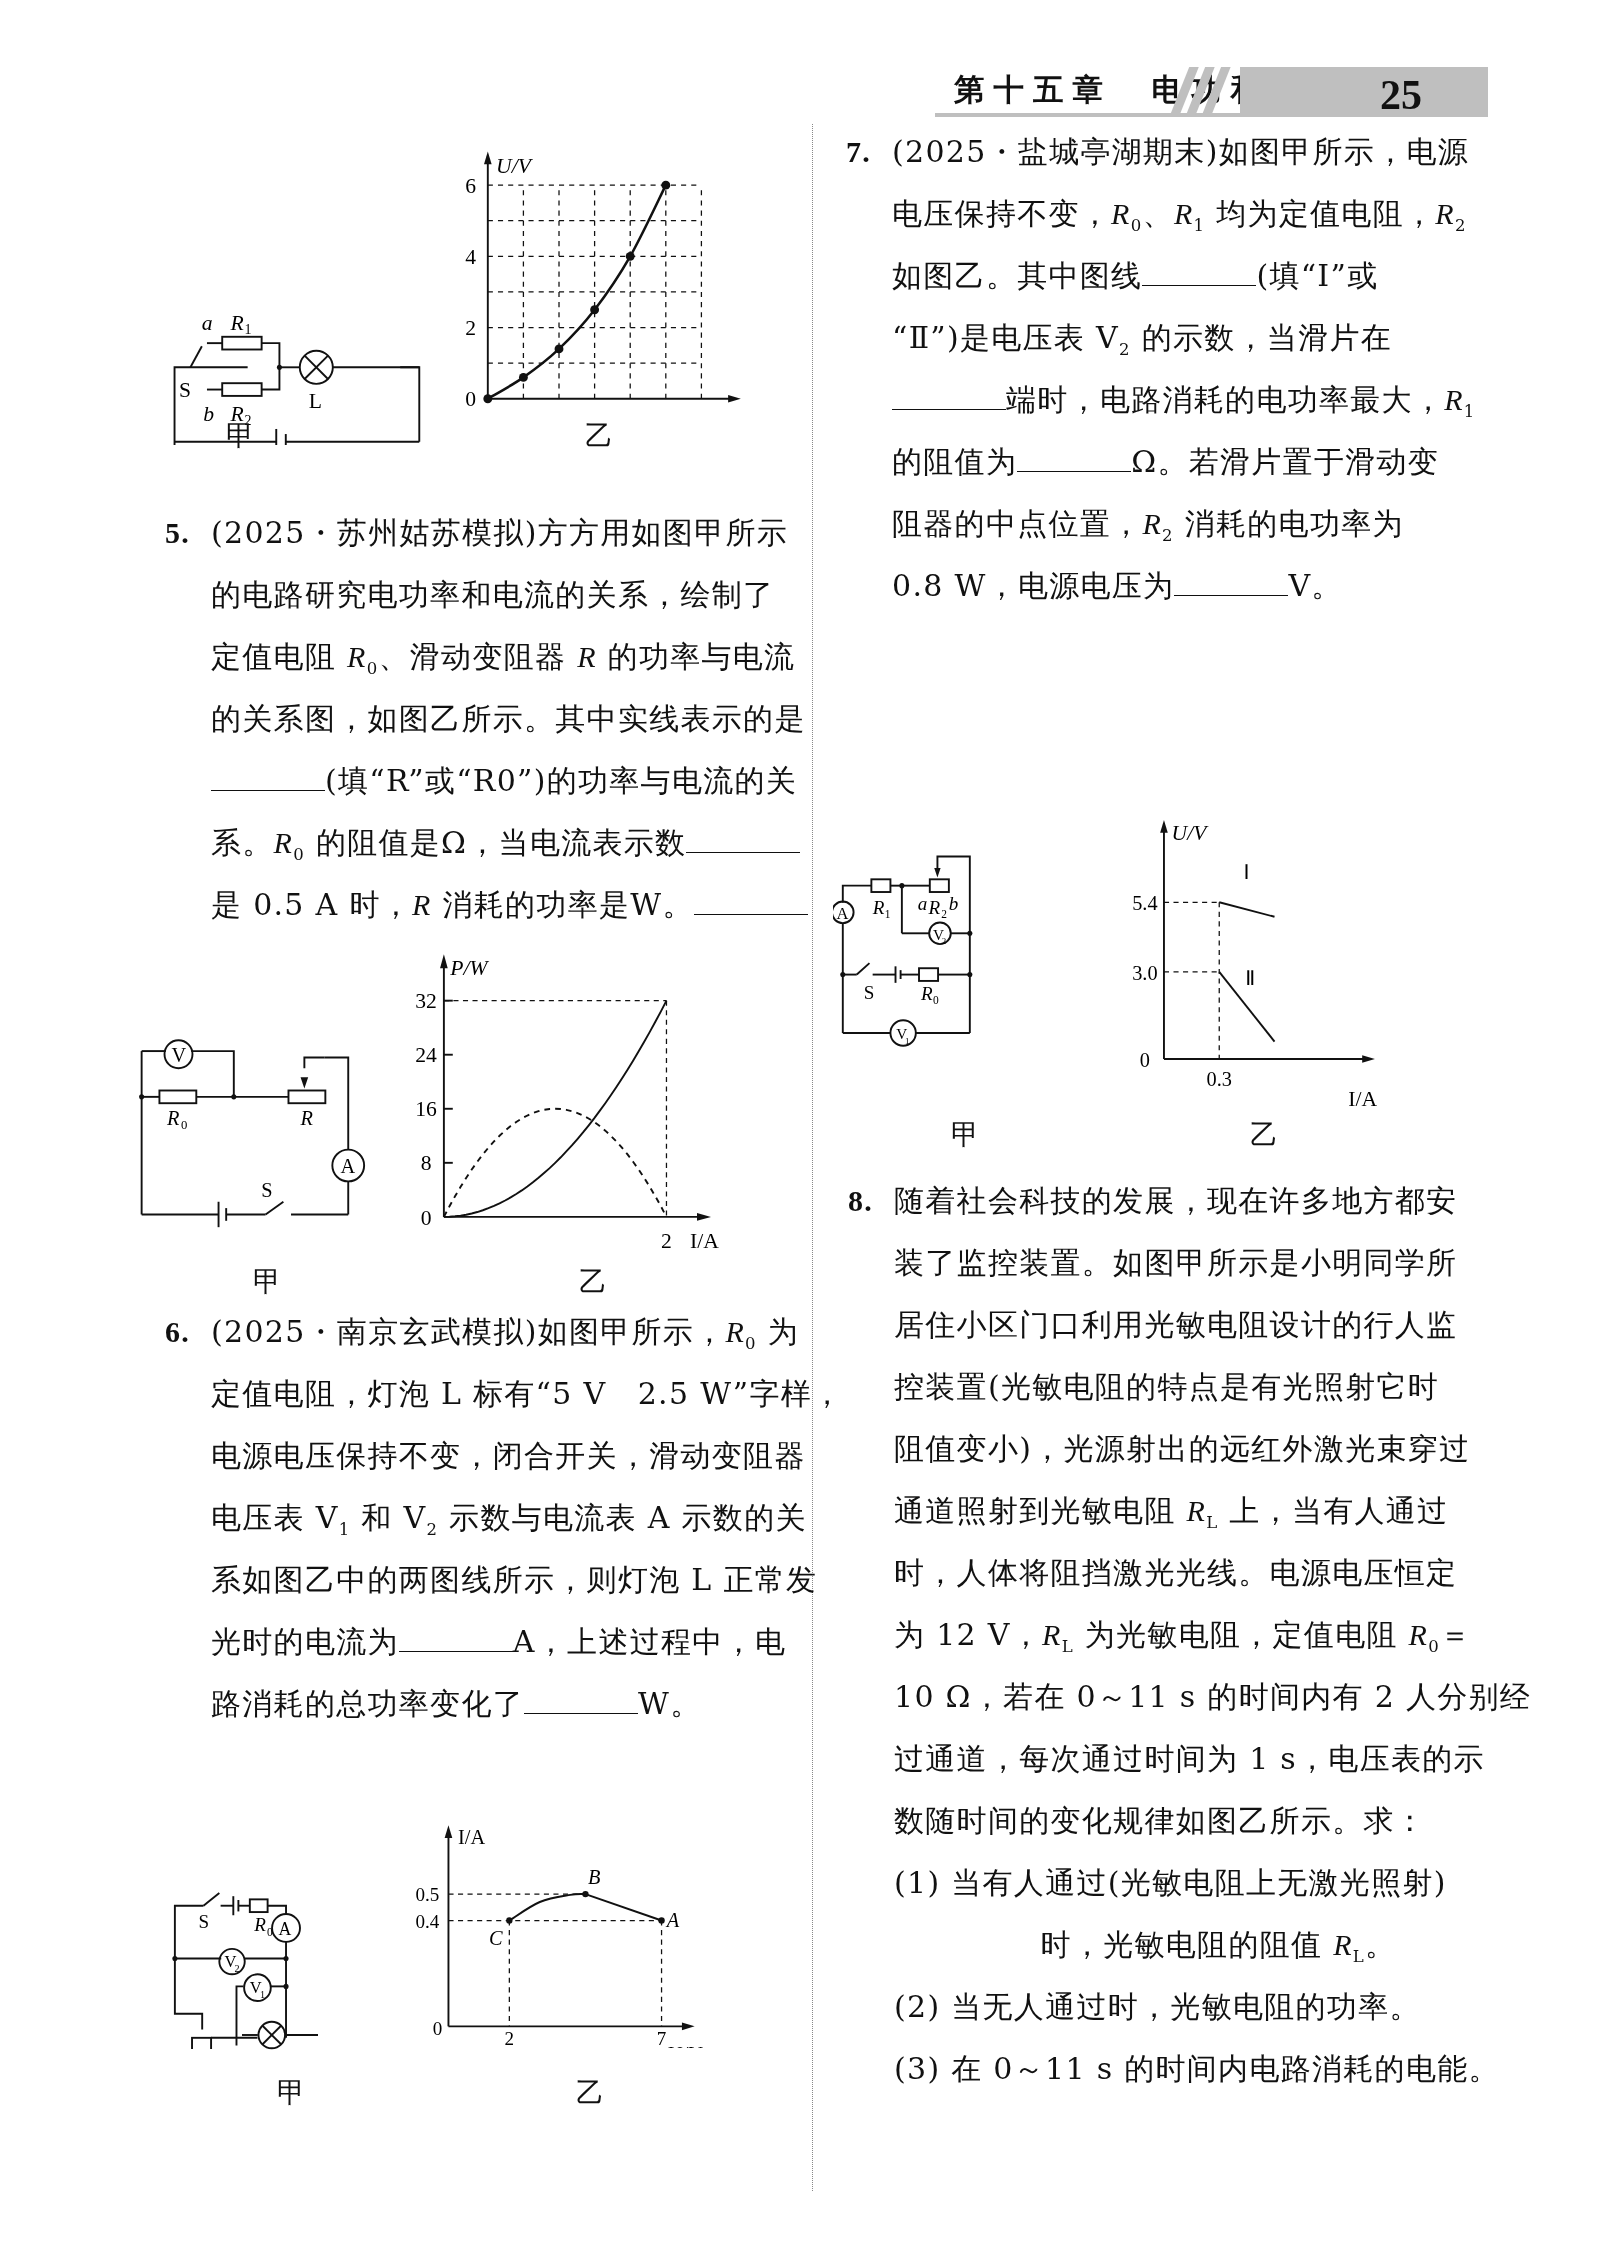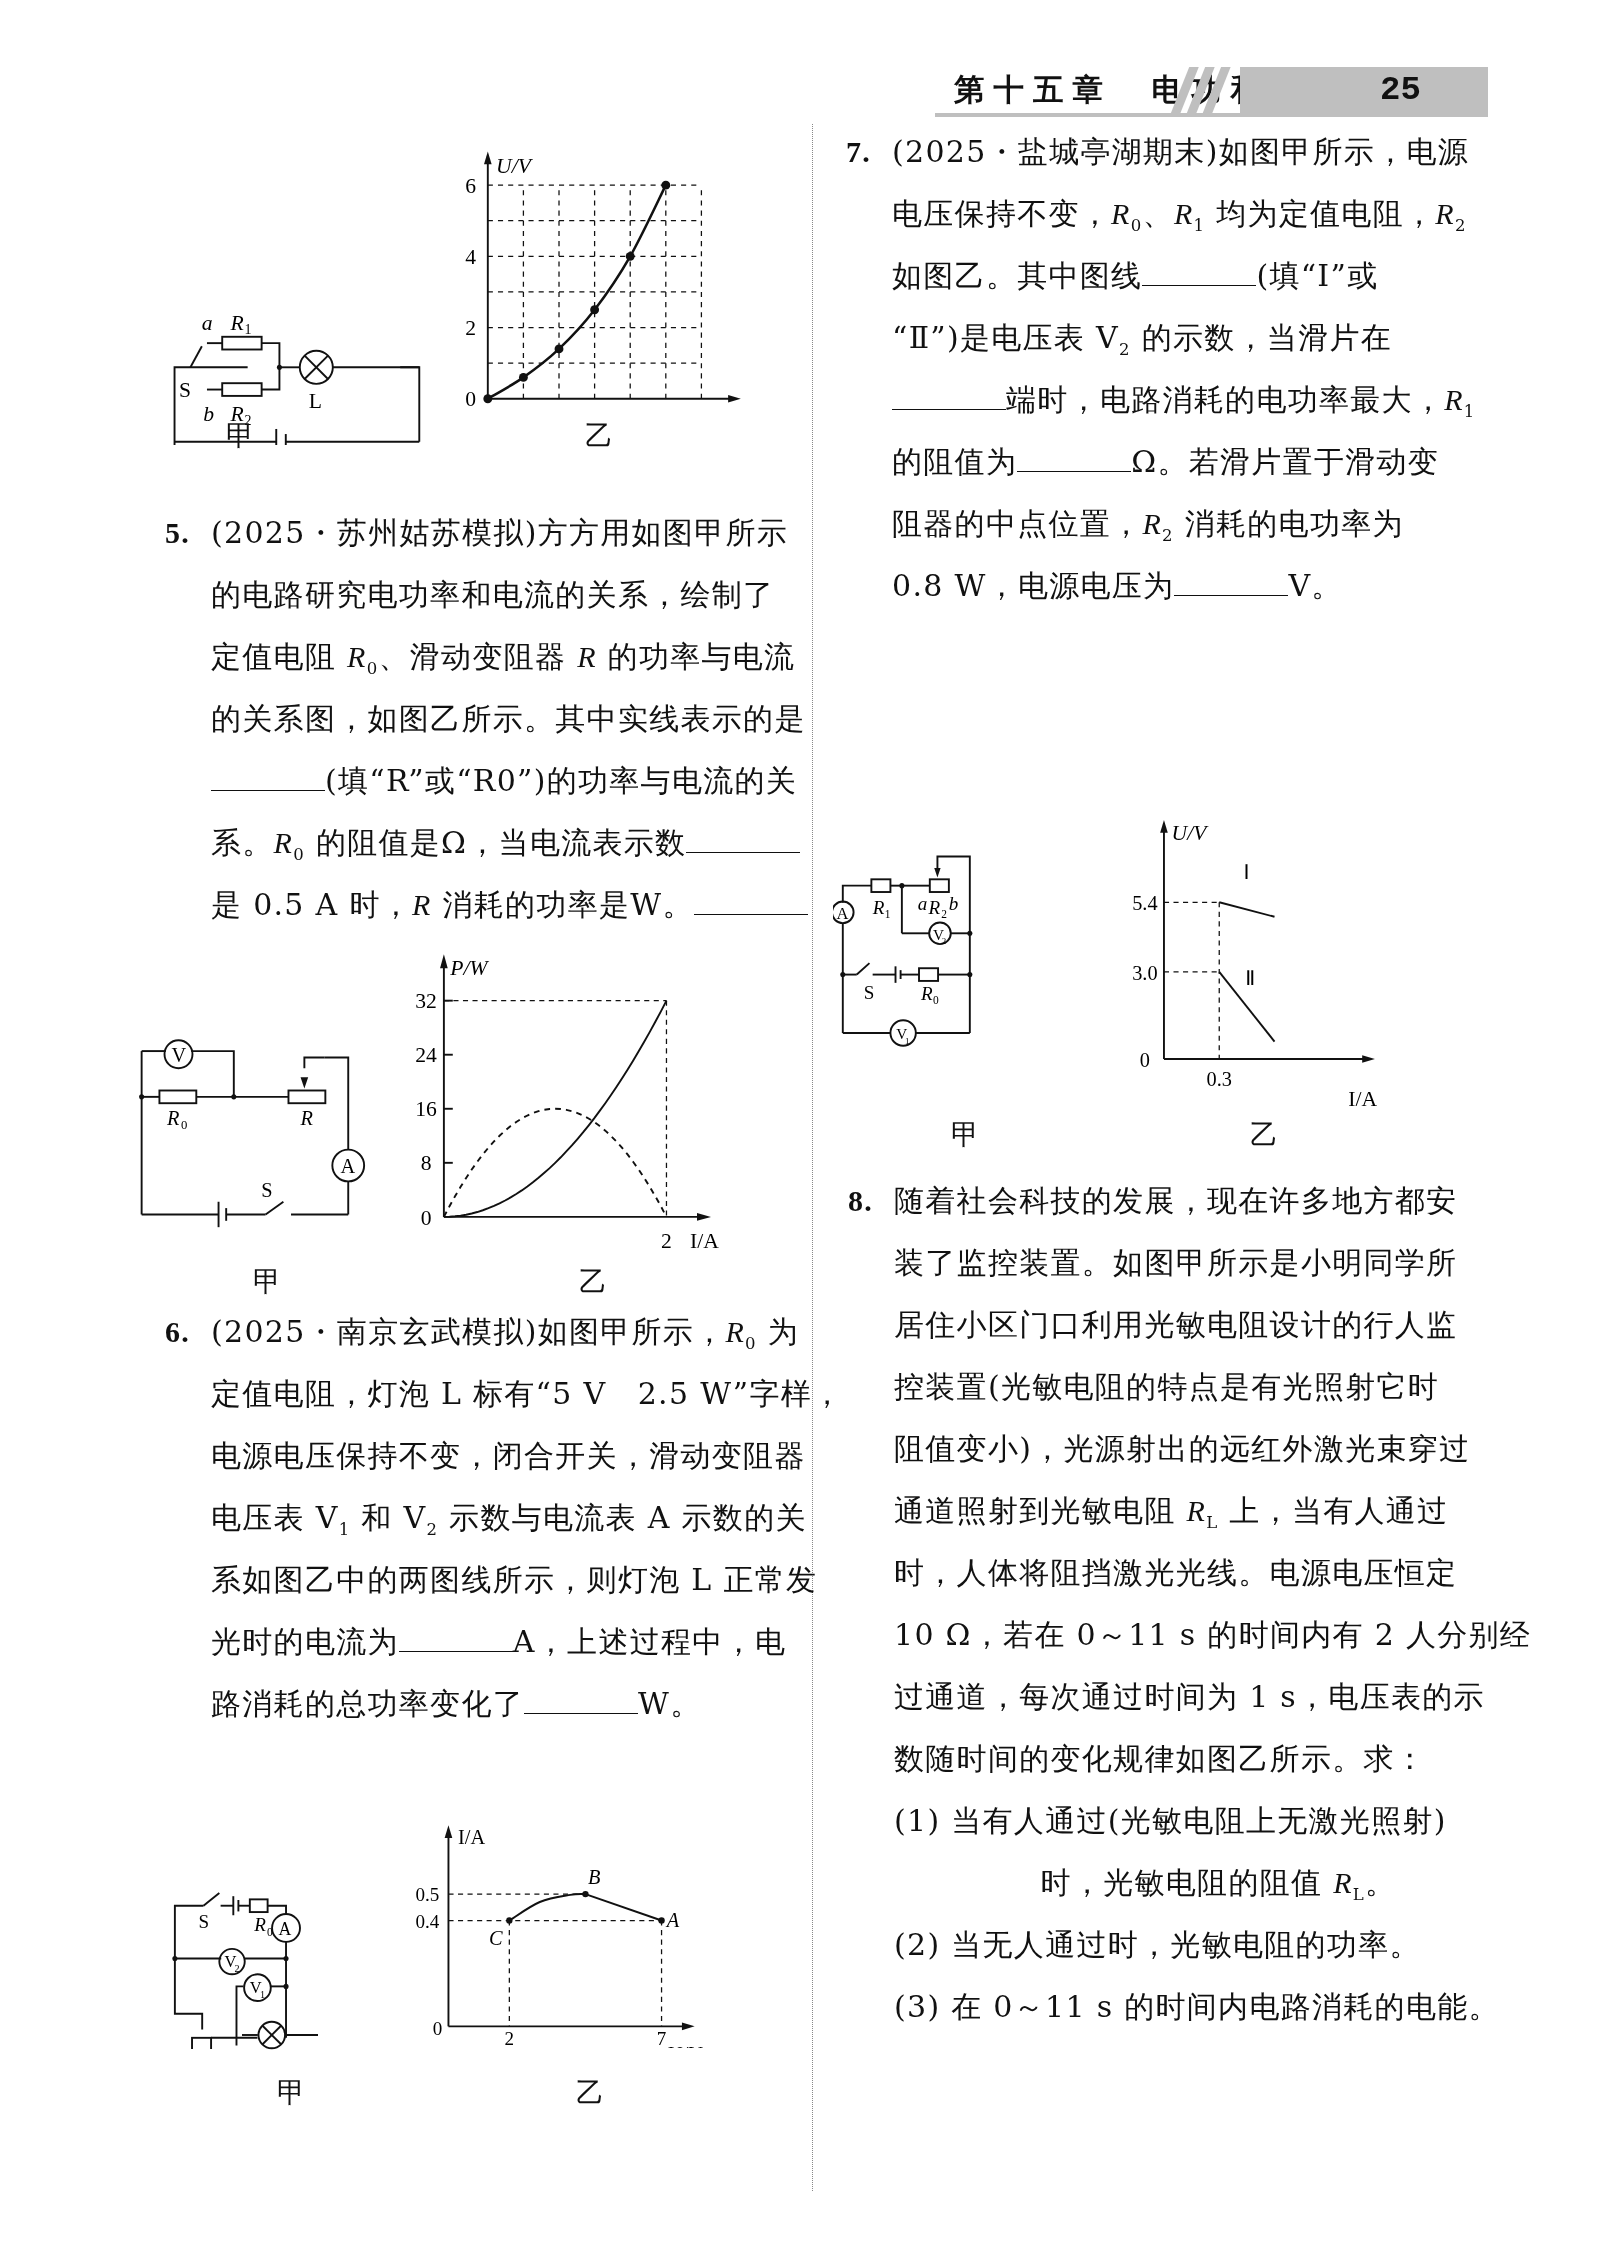--- a/index.html
+++ b/index.html
@@ -4,21 +4,21 @@
 <style>
   html,body{margin:0;padding:0;background:#fff;}
   body{width:1623px;height:2261px;position:relative;overflow:hidden;
        font-family:"DejaVu Serif","Liberation Serif",serif;color:#111;}
   .abs{position:absolute;}
   
   .hdr-line{left:935px;top:113px;width:553px;height:3.8px;background:#bfbfbf;}
   .hdr-title{left:954px;top:70px;font-size:30.5px;font-weight:bold;letter-spacing:9px;white-space:nowrap;}
   .hdr-stripes{left:1151px;top:67px;width:86px;height:48px;}
   .hdr-pagebox{left:1240px;top:67px;width:248px;height:46px;background:#bfbfbf;}
-  .hdr-page{left:1380px;top:71px;font-size:34px;font-weight:bold;font-family:Liberation Mono, monospace;}
+  .hdr-page{left:1380px;top:71px;font-size:42px;font-weight:bold;font-family:Liberation Serif, serif;}
   
   .divider{left:812px;top:124px;width:0;height:2067px;border-left:1.3px dotted #888;}
   
   .para{font-size:30px;line-height:62px;letter-spacing:1.3px;}
   .line{white-space:nowrap;height:62px;}
   .qnum{font-weight:bold;font-family:"Liberation Serif",serif;display:inline-block;width:46px;}
   .indent{padding-left:46px;}
   .blank{display:inline-block;border-bottom:1.3px solid #111;height:25.4px;vertical-align:baseline;}
   .b1{width:114px;}
   .ital{font-style:italic;font-family:"Liberation Serif",serif;}
@@ -382,20 +382,21 @@
 <div class="abs cap" style="left:1250px;top:1116px">乙</div>
 
 <div class="abs para" style="left:848px;top:1170px;width:636px" id="q8-block">
     <div class="line"><span class="qnum">8.</span><span>随着社会科技的发展，现在许多地方都安</span></div>
     <div class="line indent"><span>装了监控装置。如图甲所示是小明同学所</span></div>
     <div class="line indent"><span>居住小区门口利用光敏电阻设计的行人监</span></div>
     <div class="line indent"><span>控装置(光敏电阻的特点是有光照射它时</span></div>
     <div class="line indent"><span>阻值变小)，光源射出的远红外激光束穿过</span></div>
     <div class="line indent"><span>通道照射到光敏电阻 </span><span class="ital">R</span><sub>L</sub><span> 上，当有人通过</span></div>
     <div class="line indent"><span>时，人体将阻挡激光光线。电源电压恒定</span></div>
+    <div class="line indent"><span>为 12 V，</span><span class="ital">R</span><sub>L</sub><span> 为光敏电阻，定值电阻 </span><span class="ital">R</span><sub>0</sub><span>＝</span></div>
     <div class="line indent"><span>10 Ω，若在 0～11 s 的时间内有 2 人分别经</span></div>
     <div class="line indent"><span>过通道，每次通过时间为 1 s，电压表的示</span></div>
     <div class="line indent"><span>数随时间的变化规律如图乙所示。求：</span></div>
     <div class="line indent"><span>(1) </span><span>当有人通过(光敏电阻上无激光照射)</span></div>
     <div class="line" style="padding-left: 105px; text-align: center;"><span>时，光敏电阻的阻值 </span><span class="ital">R</span><sub>L</sub><span>。</span></div>
     <div class="line indent"><span>(2) </span><span>当无人通过时，光敏电阻的功率。</span></div>
     <div class="line indent"><span>(3) </span><span>在 0～11 s 的时间内电路消耗的电能。</span></div>
   </div>
 
 

